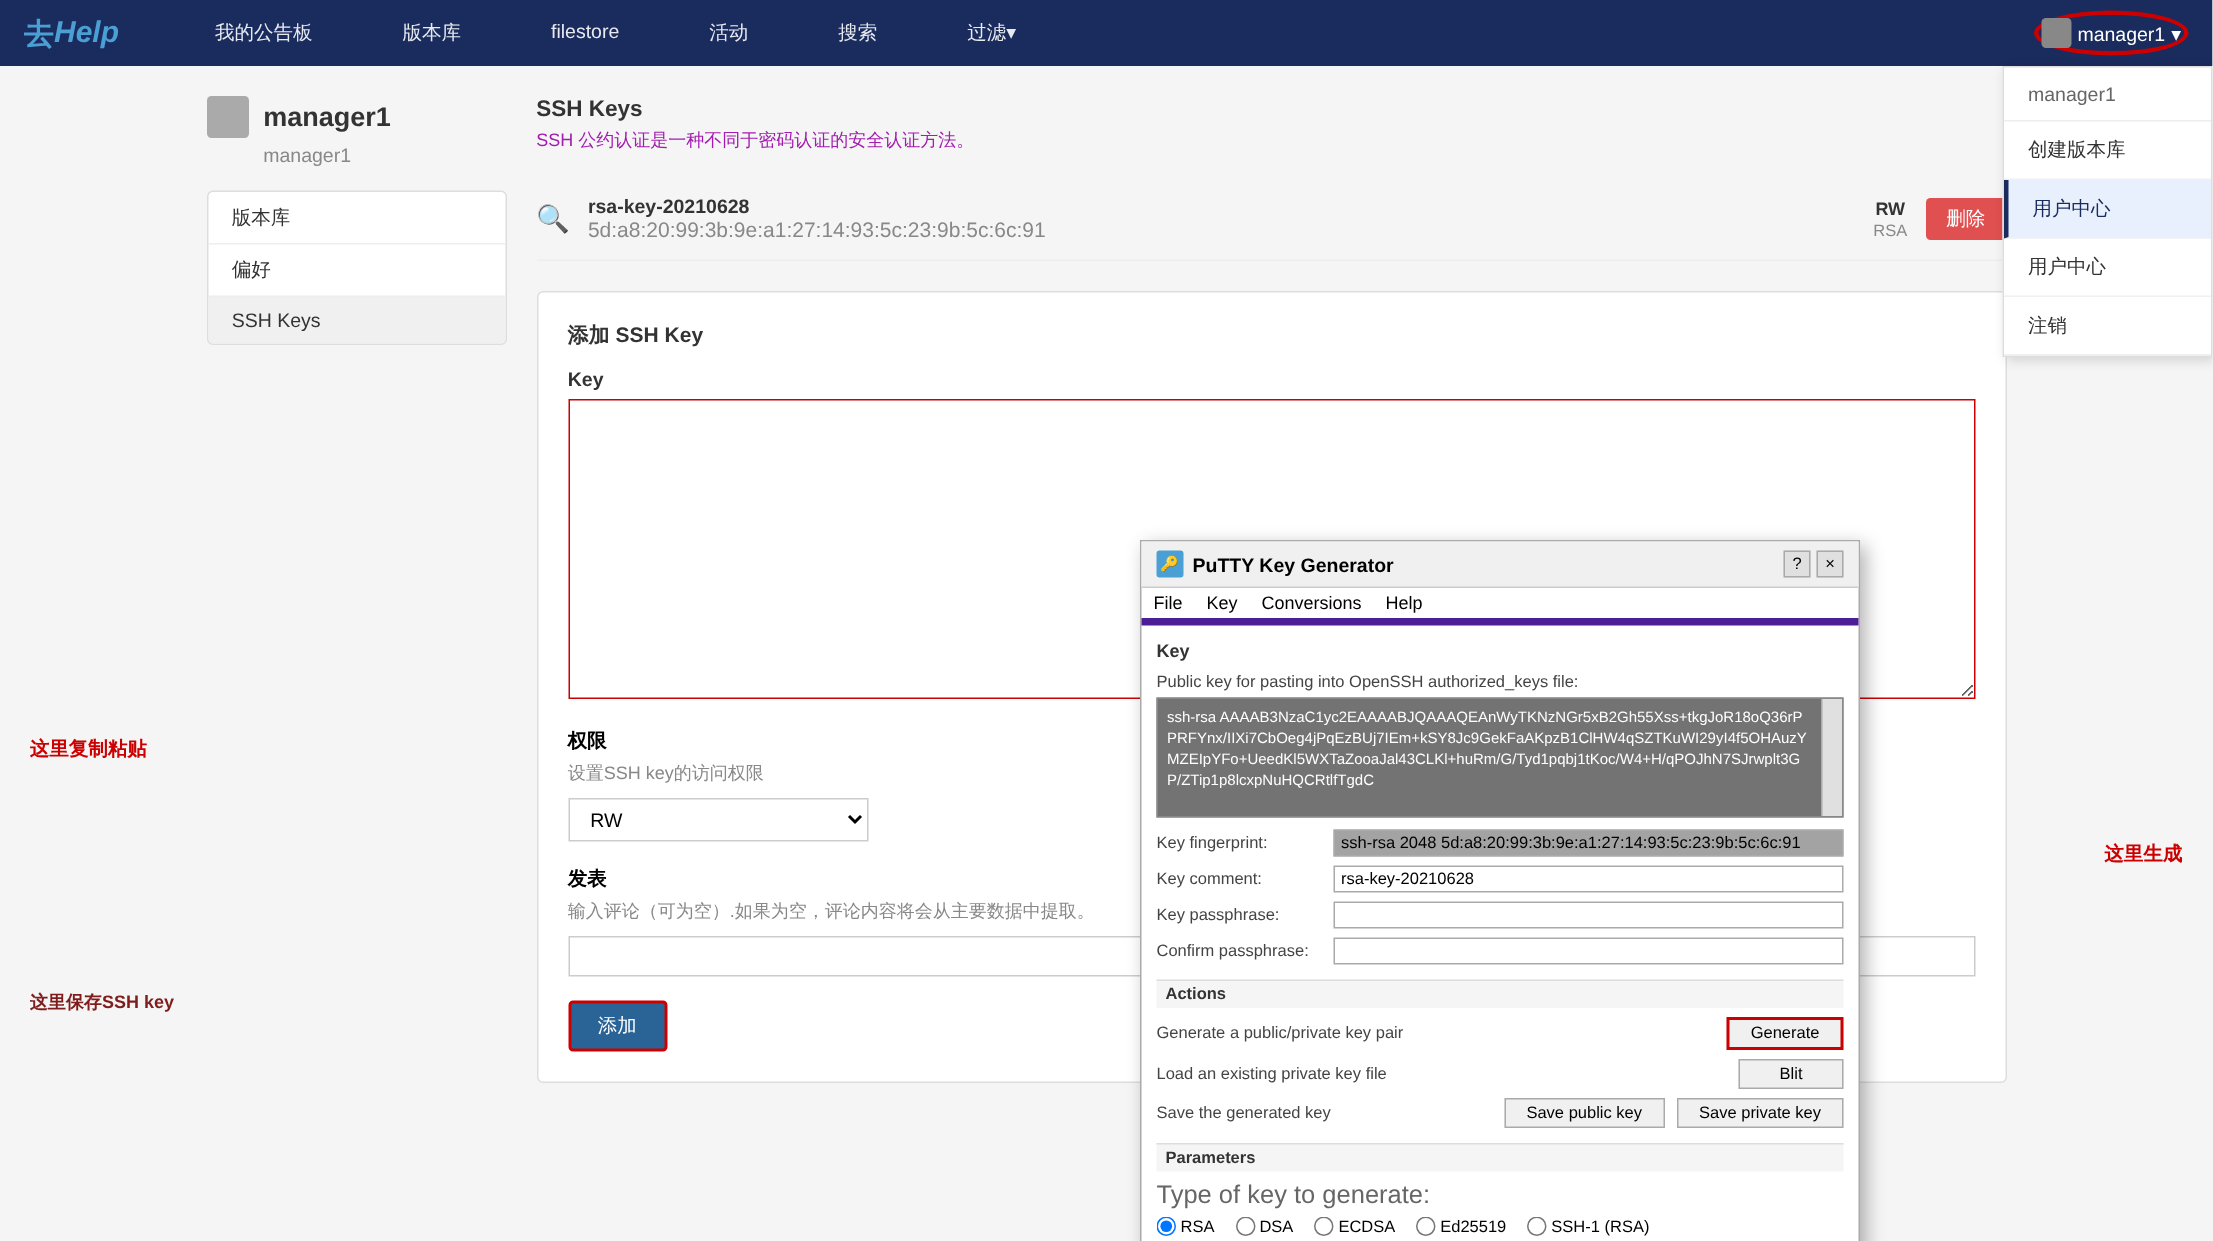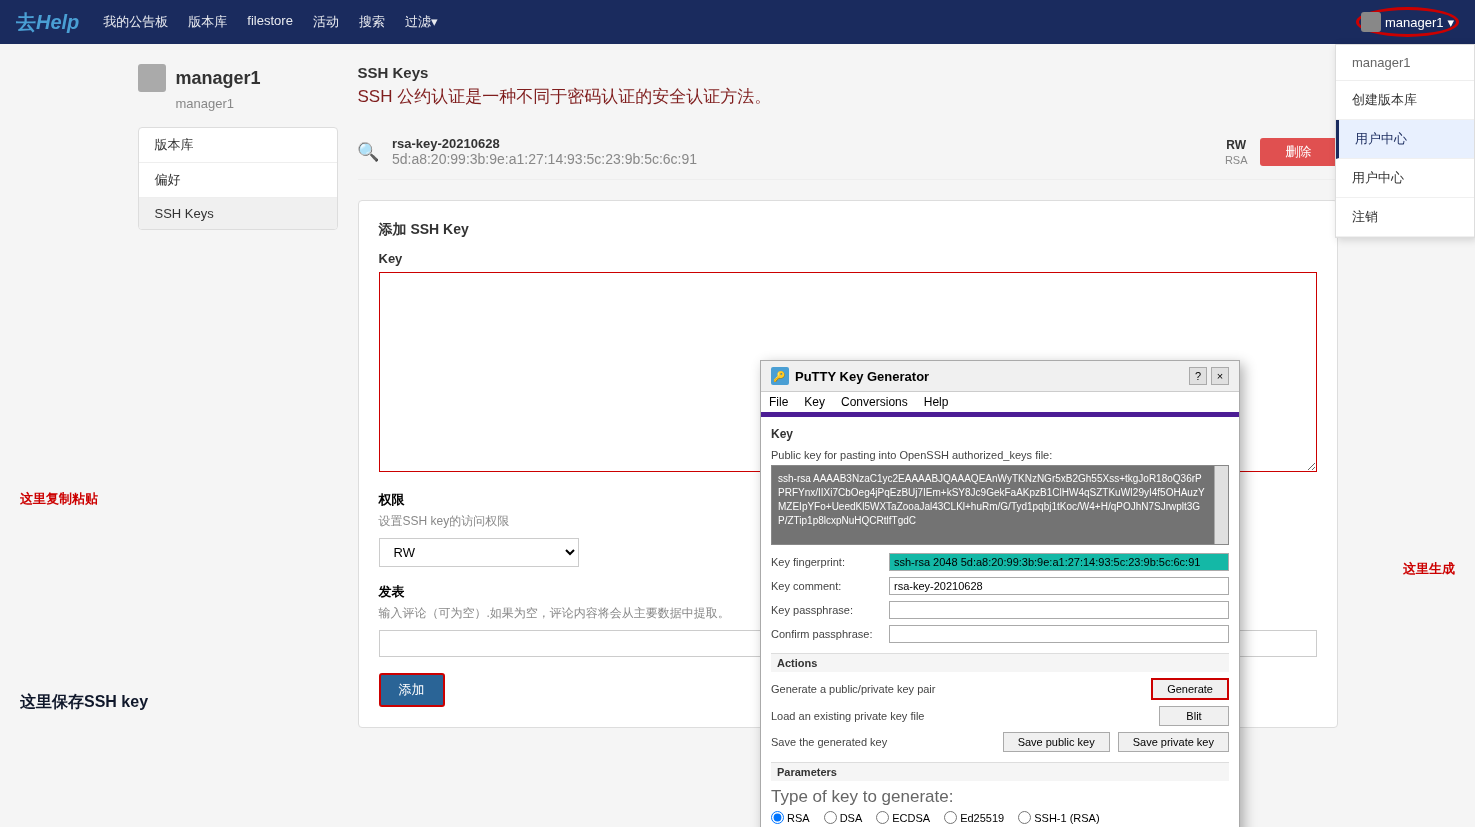--- a/index.html
+++ b/index.html
@@ -27,20 +27,21 @@
     .navbar-nav {
       display: flex;
       gap: 20px;
       flex: 1;
     }
     .navbar-nav a {
       color: white;
       text-decoration: none;
       font-size: 13px;
       opacity: 0.9;
+      margin-left: 40px;
     }
     .navbar-user {
       display: flex;
       align-items: center;
       gap: 6px;
       position: relative;
     }
     .navbar-user-btn {
       background: transparent;
       border: 2px solid #e07030;
@@ -151,22 +152,22 @@
     .ssh-keys-header {
       margin-bottom: 16px;
     }
     .ssh-keys-title {
       font-size: 15px;
       font-weight: bold;
       color: #333;
       margin-bottom: 4px;
     }
     .ssh-keys-desc {
-      color: #7f1d1d;
-      font-size: 17px;
+      color: #a21caf;
+      font-size: 12px;
     }
 
     
     .key-item {
       display: flex;
       align-items: center;
       gap: 12px;
       padding: 12px 0;
       border-bottom: 1px solid #eee;
     }
@@ -182,21 +183,21 @@
       flex-direction: column;
       align-items: center;
       gap: 2px;
     }
     .perm-rw { font-weight: bold; font-size: 12px; color: #333; }
     .perm-type { font-size: 11px; color: #888; }
     .btn-delete {
       background: #e05050;
       color: white;
       border: none;
-      padding: 5px 26px;
+      padding: 5px 14px;
       border-radius: 3px;
       cursor: pointer;
       font-size: 13px;
     }
 
     
     .add-ssh-form {
       background: white;
       border: 1px solid #ddd;
       padding: 20px;
@@ -461,23 +462,23 @@
       position: absolute;
       left: 20px;
       top: 490px;
       color: #cc0000;
       font-size: 13px;
       font-weight: bold;
     }
     .ann-save {
       position: absolute;
       left: 20px;
-      top: 692px;
-      color: #0f172a;
-      font-size: 16px;
+      top: 660px;
+      color: #7f1d1d;
+      font-size: 12px;
       font-weight: bold;
     }
     .ann-generate {
       position: absolute;
       right: 20px;
       top: 560px;
       color: #cc0000;
       font-size: 13px;
       font-weight: bold;
     }
@@ -613,21 +614,21 @@
       <div class="putty-section-title">Key</div>
       <div class="putty-label">Public key for pasting into OpenSSH authorized_keys file:</div>
       <div class="putty-public-key-box" style="position:relative;">
         <span style="word-break:break-all;display:block;padding-right:14px;">ssh-rsa AAAAB3NzaC1yc2EAAAABJQAAAQEAnWyTKNzNGr5xB2Gh55Xss+tkgJoR18oQ36rPPRFYnx/IIXi7CbOeg4jPqEzBUj7IEm+kSY8Jc9GekFaAKpzB1ClHW4qSZTKuWI29yI4f5OHAuzYMZEIpYFo+UeedKl5WXTaZooaJal43CLKl+huRm/G/Tyd1pqbj1tKoc/W4+H/qPOJhN7SJrwplt3GP/ZTip1p8lcxpNuHQCRtlfTgdC</span>
         <div class="putty-scrollbar"></div>
       </div>
 
       <div style="margin-top:8px;">
         <div class="putty-field-row">
           <span class="putty-field-label">Key fingerprint:</span>
-          <input class="putty-field-input" type="text" readonly="" style="background: #14b8a6;" value="ssh-rsa 2048 5d:a8:20:99:3b:9e:a1:27:14:93:5c:23:9b:5c:6c:91">
+          <input class="putty-field-input" type="text" readonly="" style="background: #a3a3a3;" value="ssh-rsa 2048 5d:a8:20:99:3b:9e:a1:27:14:93:5c:23:9b:5c:6c:91">
         </div>
         <div class="putty-field-row">
           <span class="putty-field-label">Key comment:</span>
           <input class="putty-field-input" type="text" value="rsa-key-20210628" style="">
         </div>
         <div class="putty-field-row">
           <span class="putty-field-label">Key passphrase:</span>
           <input class="putty-field-input" type="password" style="">
         </div>
         <div class="putty-field-row">

